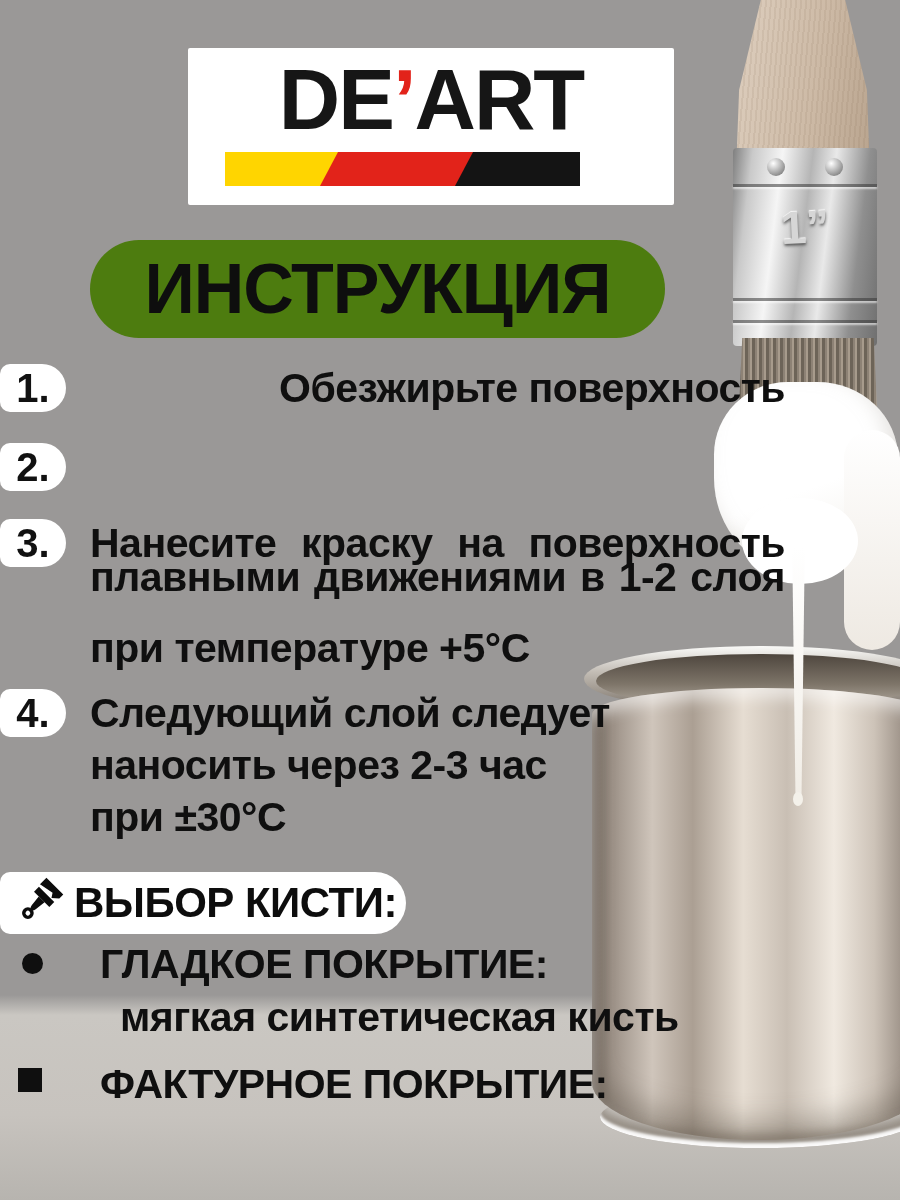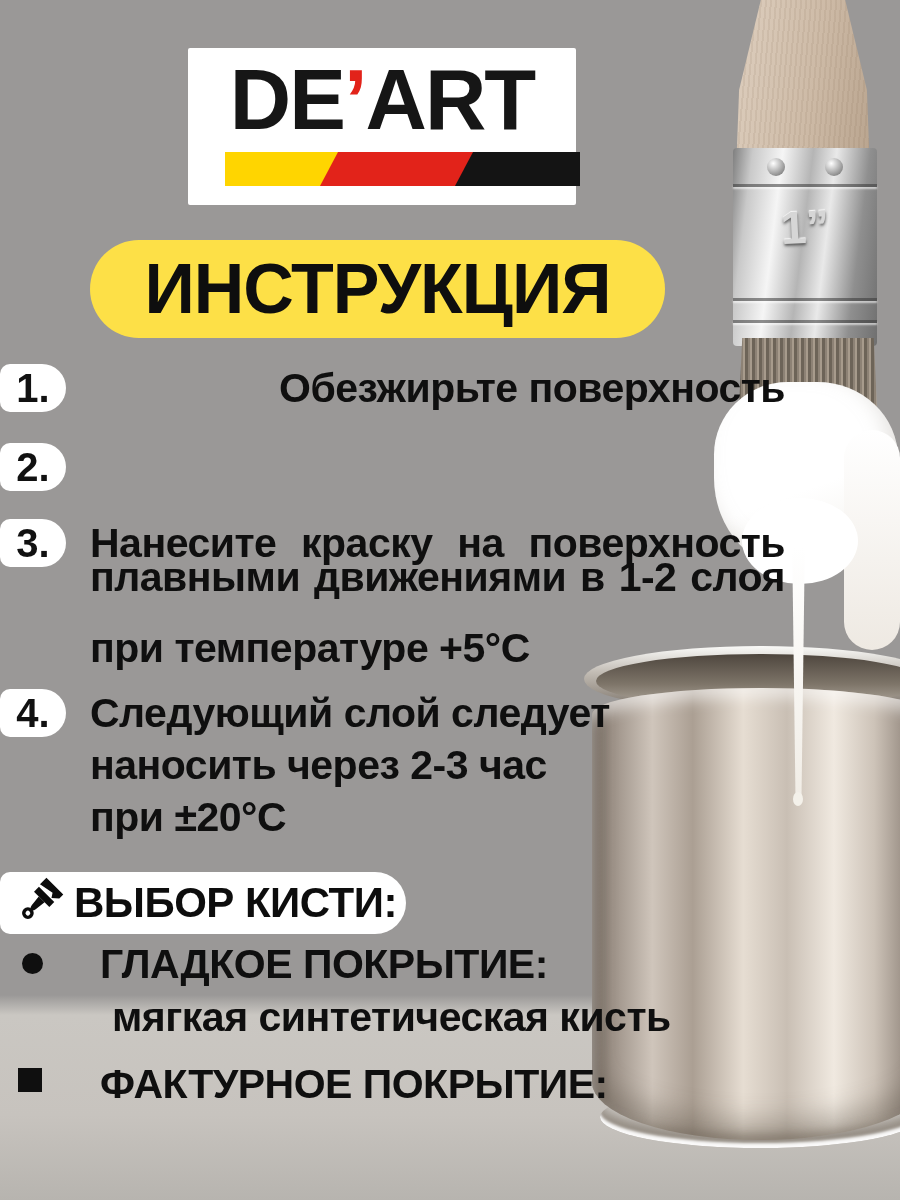--- a/index.html
+++ b/index.html
@@ -48,48 +48,48 @@
            box-shadow:inset -10px -12px 20px rgba(180,175,165,.35);}
   .paint-blob-right{left:844px;top:430px;width:56px;height:220px;z-index:8;border-radius:28px;
            background:linear-gradient(180deg,#ffffff,#eee9e2);}
   .paint-blob-bottom{left:742px;top:498px;width:116px;height:86px;border-radius:50%;z-index:8;background:#ffffff;}
   .paint-drip{left:791px;top:548px;width:15px;height:250px;z-index:9;
            clip-path:polygon(8% 0,92% 0,70% 100%,30% 100%);
            background:linear-gradient(180deg,#ffffff,#f1ede6);}
   .paint-drip-tip{left:793px;top:792px;width:10px;height:14px;border-radius:50%;z-index:9;background:#f4f1ea;}
 
   
-  .logo-box{left:188px;top:48px;width:388px;height:157px;background:#ffffff;border-radius:2px;z-index:20;}
+  .logo-box{left:188px;top:48px;width:486px;height:157px;background:#ffffff;border-radius:2px;z-index:20;}
   .logo-text{position:absolute;left:0;right:0;top:2px;text-align:center;
            font-size:85px;font-weight:bold;letter-spacing:-2px;line-height:100px;color:#161616;}
   .logo-text .apos{color:#E2231A;}
   .logo-stripe{position:absolute;left:37px;top:104px;width:355px;height:34px;overflow:hidden;}
   .stripe-seg{position:absolute;inset:0;}
   .seg-yellow{background:#FFD500;}
   .seg-red{background:#E2231A;clip-path:polygon(113px 0,355px 0,355px 34px,95px 34px);}
   .seg-black{background:#141414;clip-path:polygon(248px 0,355px 0,355px 34px,230px 34px);}
 
-  .title-pill{left:90px;top:240px;width:575px;height:98px;border-radius:49px;background:#fde047;z-index:20;
+  .title-pill{left:90px;top:240px;width:575px;height:98px;border-radius:49px;background:#4d7c0f;z-index:20;
            text-align:center;line-height:98px;font-size:70px;font-weight:bold;letter-spacing:-1px;color:#0e0e0e;}
 
   .step-badge{left:0;width:66px;height:48px;background:#ffffff;z-index:20;
            border-radius:10px 24px 24px 10px;text-align:center;
            font-size:40px;font-weight:bold;line-height:48px;color:#111111;}
   .step-text{left:90px;width:695px;z-index:20;font-size:41px;font-weight:bold;
            line-height:52px;color:#0f0f0f;letter-spacing:-0.5px;}
   .just{text-align:justify;text-align-last:justify;}
 
   .choice-pill{left:0;top:872px;width:406px;height:62px;background:#ffffff;z-index:20;
            border-radius:10px 31px 31px 10px;}
   .choice-pill .heading{position:absolute;left:74px;top:0;line-height:62px;
            font-size:42px;font-weight:bold;color:#0d0d0d;letter-spacing:-0.5px;}
   .brush-icon{position:absolute;left:12px;top:5px;width:52px;height:52px;}
 
   .bullet-title{z-index:20;font-size:41px;font-weight:bold;color:#0f0f0f;line-height:46px;letter-spacing:-0.5px;margin-left:48px;}
-  .bullet-desc{z-index:20;font-size:41px;font-weight:bold;color:#0f0f0f;line-height:46px;letter-spacing:-0.5px;}
+  .bullet-desc{z-index:20;font-size:41px;font-weight:bold;color:#0f0f0f;line-height:46px;letter-spacing:-0.5px;margin-left:8px;}
   .marker-round{left:22px;top:953px;width:21px;height:21px;border-radius:50%;background:#0f0f0f;z-index:20;}
   .marker-square{left:18px;top:1068px;width:24px;height:24px;background:#0f0f0f;z-index:20;}
 </style>
 </head>
 <body>
 
 <div class="stage">
 
   <div class="abs floor"></div>
 
@@ -144,21 +144,21 @@
   </div>
   <div class="abs step-text just" style="top:517px;">Нанесите краску на поверхность</div>
   <div class="abs step-text just" style="top:551px;">плавными движениями в 1-2 слоя</div>
   <div class="abs step-text" style="top:622px;">при температуре +5°С</div>
 
   <div class="abs step-badge" style="top:689px;">
     <span>4.</span>
   </div>
   <div class="abs step-text" style="top:687px;">Следующий слой следует</div>
   <div class="abs step-text" style="top:739px;">наносить через 2-3 час</div>
-  <div class="abs step-text" style="top:791px;">при ±20°С</div>
+  <div class="abs step-text" style="top:791px;">при ±30°С</div>
 
   <div class="abs choice-pill">
     <svg class="brush-icon" viewBox="0 0 24 24">
       <g transform="rotate(45 12 12)" fill="#0c0c0c">
         <polygon points="6.5,1 17.5,1 17.5,3.6 14.8,6 13.4,3.9 6.5,5.2"></polygon>
         <rect x="7" y="6.4" width="10" height="3.2"></rect>
         <path d="M10.1 9.6 h3.8 l-0.6 5.2 q-0.3 1.7 -1.3 1.7 q-1 0 -1.3 -1.7 Z"></path>
         <circle cx="12" cy="18.6" r="2.7"></circle>
         <circle cx="12" cy="18.6" r="1.1" fill="#ffffff"></circle>
       </g>

